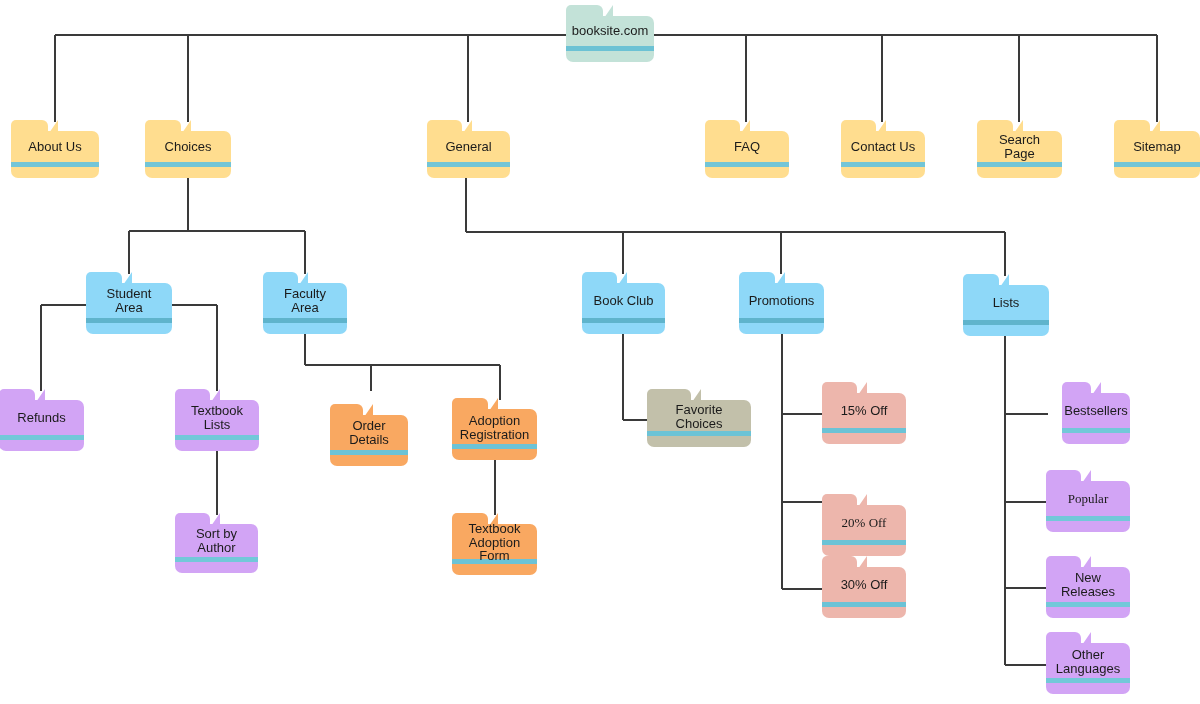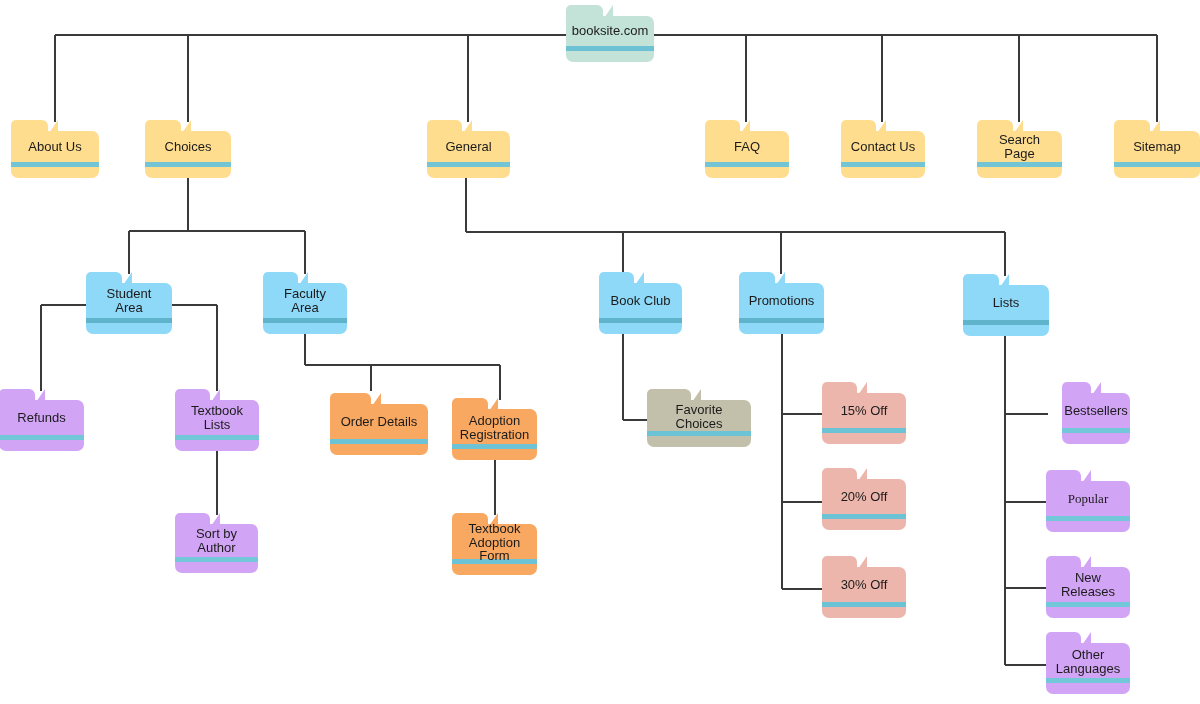--- a/index.html
+++ b/index.html
@@ -254,21 +254,21 @@
         <div class="folder">
           <div class="tab" style="background: rgb(142, 216, 248);">
             <div style="position: absolute; right: -10px; top: 0px; width: 0px; height: 0px; border-style: solid; border-width: 0px 0px 16px 11px; border-color: transparent transparent rgb(142, 216, 248);"></div>
           </div>
           <div class="body" style="background: rgb(142, 216, 248);">
             <div class="stripe" style="background: rgb(95, 180, 204);"></div>
           </div>
           <div class="label">Faculty Area</div>
         </div>
       </div>
-      <div class="node" style="left: 599px; top: 272px; width: 83px; height: 62px;">
+      <div class="node" style="left: 582px; top: 272px; width: 83px; height: 62px;">
         <div class="folder">
           <div class="tab" style="background: rgb(142, 216, 248);">
             <div style="position: absolute; right: -10px; top: 0px; width: 0px; height: 0px; border-style: solid; border-width: 0px 0px 16px 11px; border-color: transparent transparent rgb(142, 216, 248);"></div>
           </div>
           <div class="body" style="background: rgb(142, 216, 248);">
             <div class="stripe" style="background: rgb(95, 180, 204);"></div>
           </div>
           <div class="label">Book Club</div>
         </div>
       </div>
@@ -309,21 +309,21 @@
         <div class="folder">
           <div class="tab" style="background: rgb(210, 164, 245);">
             <div style="position: absolute; right: -10px; top: 0px; width: 0px; height: 0px; border-style: solid; border-width: 0px 0px 16px 11px; border-color: transparent transparent rgb(210, 164, 245);"></div>
           </div>
           <div class="body" style="background: rgb(210, 164, 245);">
             <div class="stripe" style="background: rgb(114, 200, 217);"></div>
           </div>
           <div class="label">Textbook Lists</div>
         </div>
       </div>
-      <div class="node" style="left: 330px; top: 393px; width: 98px; height: 62px;">
+      <div class="node" style="left: 330px; top: 404px; width: 78px; height: 62px;">
         <div class="folder">
           <div class="tab" style="background: rgb(249, 168, 97);">
             <div style="position: absolute; right: -10px; top: 0px; width: 0px; height: 0px; border-style: solid; border-width: 0px 0px 16px 11px; border-color: transparent transparent rgb(249, 168, 97);"></div>
           </div>
           <div class="body" style="background: rgb(249, 168, 97);">
             <div class="stripe" style="background: rgb(108, 195, 214);"></div>
           </div>
           <div class="label">Order Details</div>
         </div>
       </div>
@@ -355,21 +355,21 @@
         <div class="folder">
           <div class="tab" style="background: rgb(237, 182, 172);">
             <div style="position: absolute; right: -10px; top: 0px; width: 0px; height: 0px; border-style: solid; border-width: 0px 0px 16px 11px; border-color: transparent transparent rgb(237, 182, 172);"></div>
           </div>
           <div class="body" style="background: rgb(237, 182, 172);">
             <div class="stripe" style="background: rgb(108, 195, 214);"></div>
           </div>
           <div class="label">15% Off</div>
         </div>
       </div>
-      <div class="node" style="left: 822px; top: 468px; width: 84px; height: 62px;">
+      <div class="node" style="left: 822px; top: 494px; width: 84px; height: 62px; font-family: Liberation Serif, serif;">
         <div class="folder">
           <div class="tab" style="background: rgb(237, 182, 172);">
             <div style="position: absolute; right: -10px; top: 0px; width: 0px; height: 0px; border-style: solid; border-width: 0px 0px 16px 11px; border-color: transparent transparent rgb(237, 182, 172);"></div>
           </div>
           <div class="body" style="background: rgb(237, 182, 172);">
             <div class="stripe" style="background: rgb(108, 195, 214);"></div>
           </div>
           <div class="label">20% Off</div>
         </div>
       </div>

